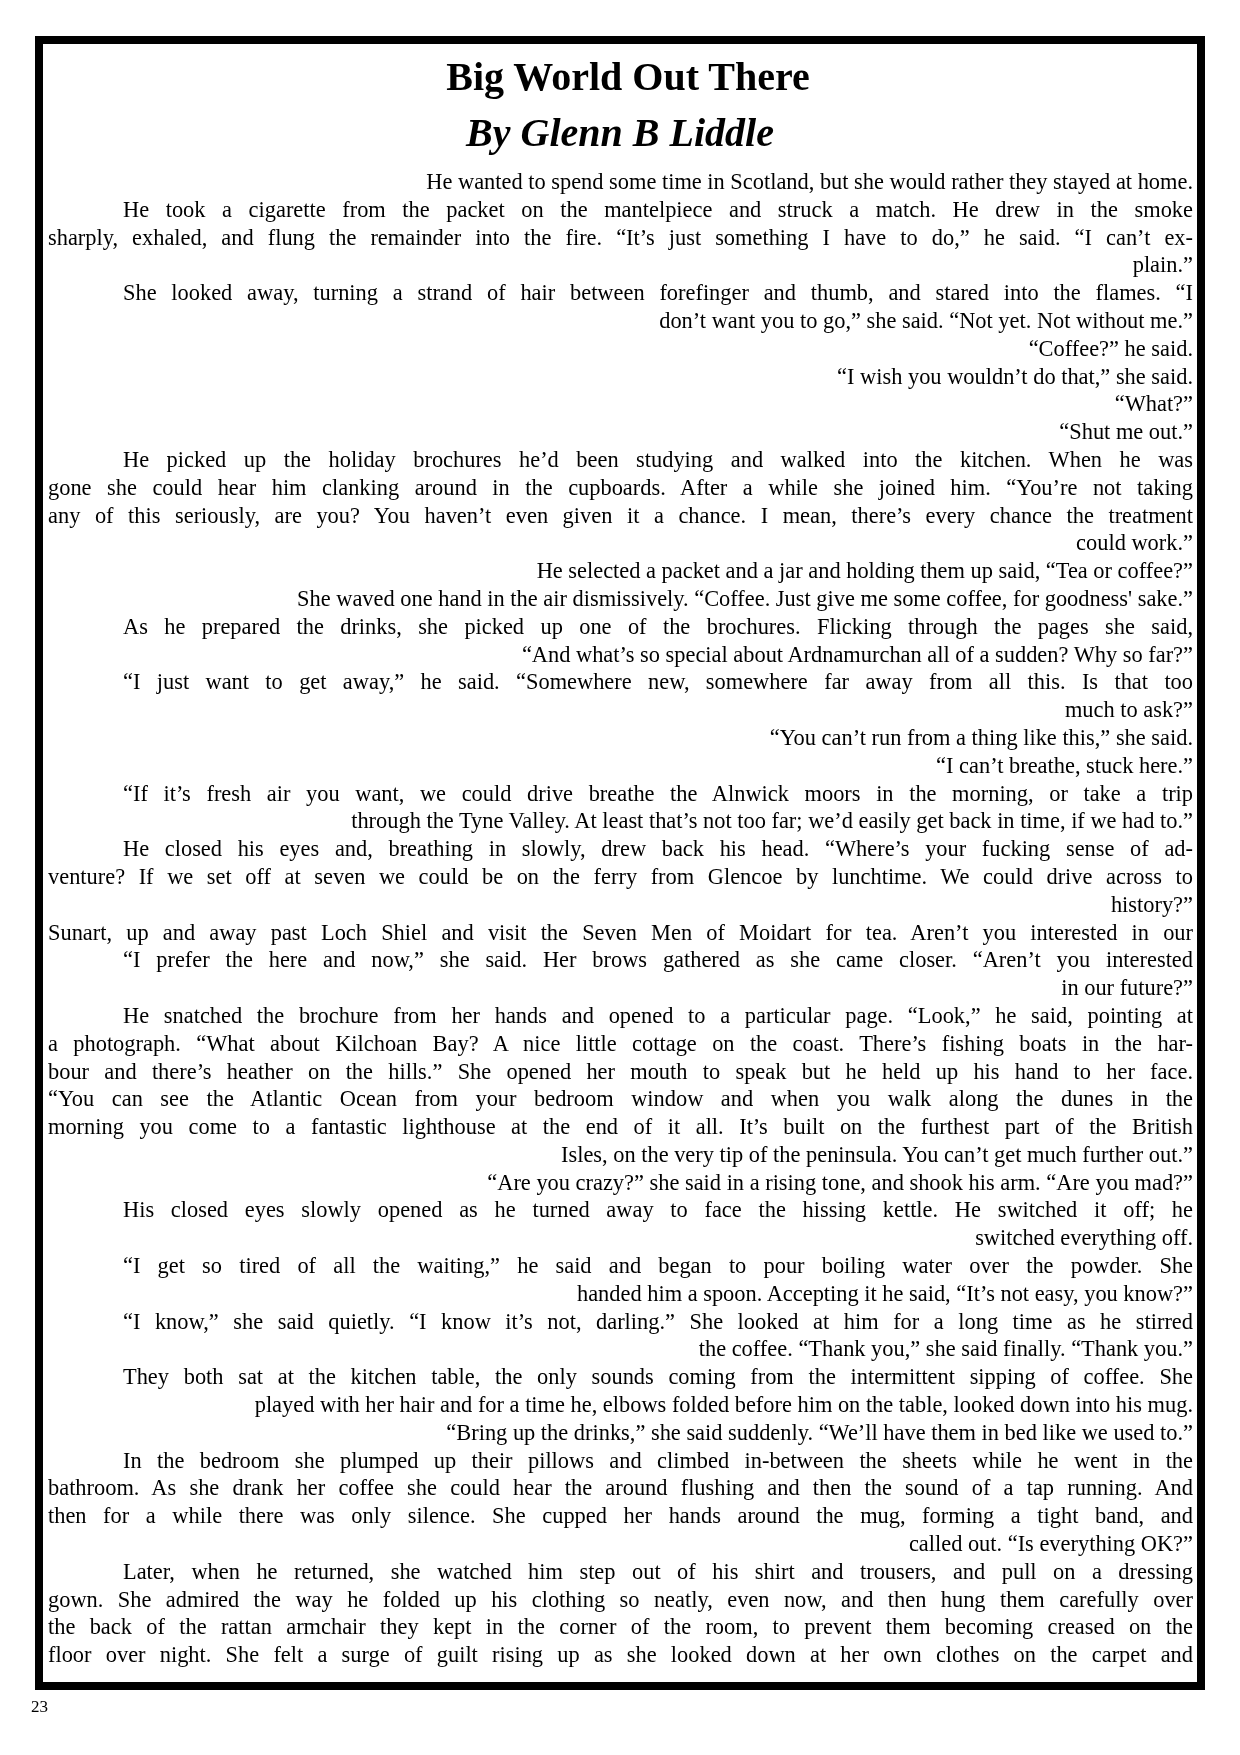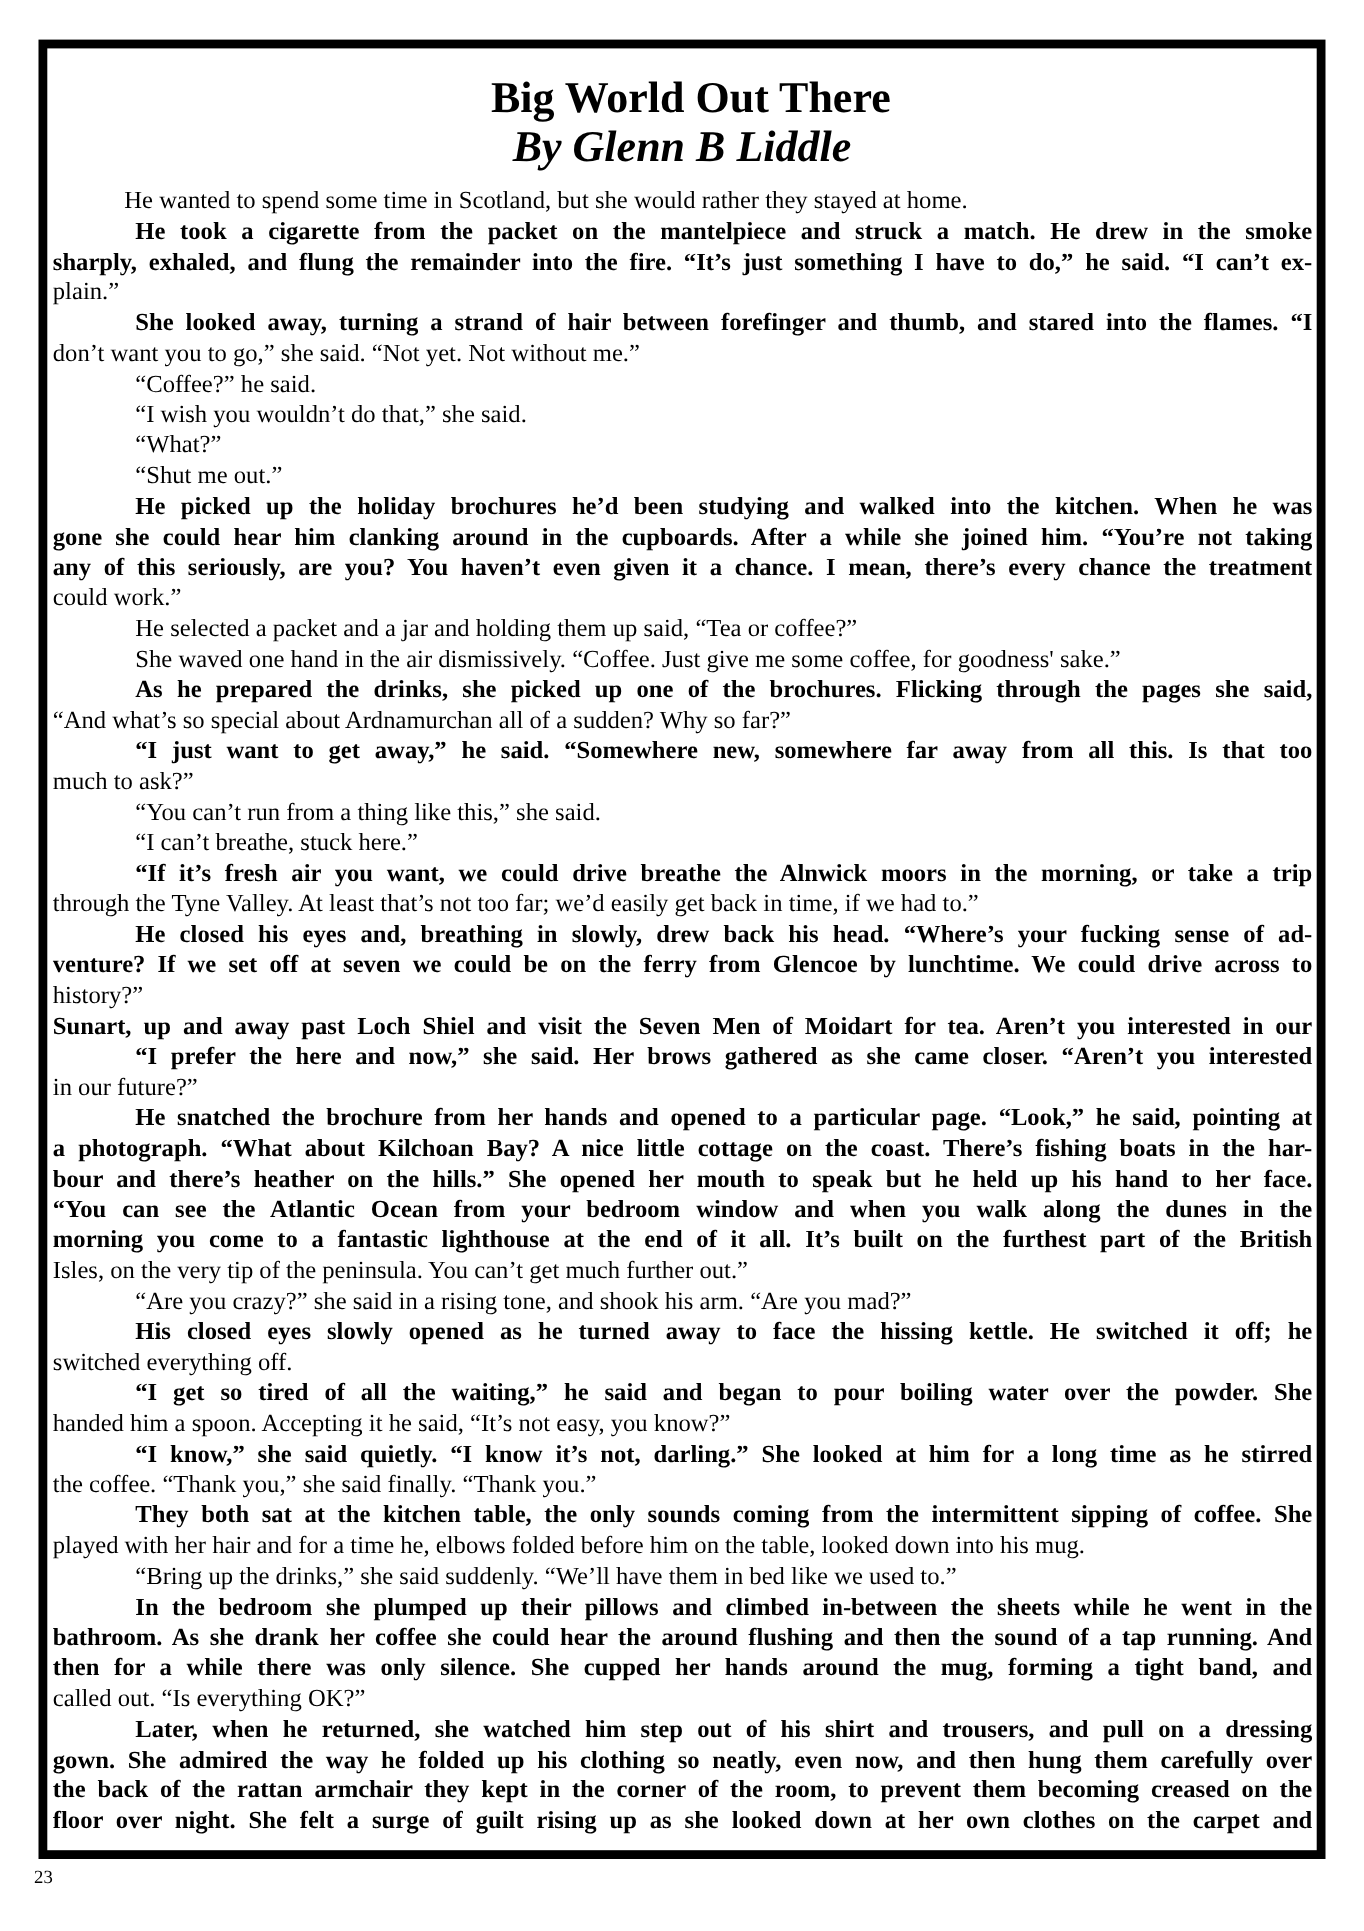--- a/index.html
+++ b/index.html
@@ -2,25 +2,25 @@
 <html><head>
 <meta charset="utf-8">
 <style>
   html, body { margin: 0; padding: 0; background: #ffffff; }
   body { width: 1240px; height: 1755px; position: relative; overflow: hidden;
          font-family: "Liberation Serif", "DejaVu Serif", serif; color: #000; }
   .frame { position: absolute; left: 35px; top: 36px; width: 1170px; height: 1654px;
            box-sizing: border-box; border: 8px solid #000; background: #fff; }
   .title { position: absolute; left: 0; right: 0; text-align: center; font-weight: bold;
            font-size: 40px; line-height: 52px; margin: 0; }
-  .title.t1 { top: 19px; margin-left: 16px; }
+  .title.t1 { top: 7px; margin-left: 16px; }
   .title.t2 { top: 63px; font-style: italic; }
   .body-text { position: absolute; left: 5px; top: 124px; width: 1145px; font-size: 22.4px; }
-  .line { display: block; height: 27.8px; line-height: 27.8px; white-space: nowrap; }
-  .line.j { text-align: justify; text-align-last: justify; white-space: normal; overflow: hidden; font-weight: bold; }
+  .line { display: block; height: 27.8px; line-height: 27.8px; white-space: nowrap; text-align: right; }
+  .line.j { text-align: justify; text-align-last: justify; white-space: normal; overflow: hidden; }
   .line.first { padding-left: 65px; }
   .line.ind { padding-left: 75px; }
   .page-number { position: absolute; left: 31px; top: 1697px; font-size: 17px; line-height: 20px; }
 </style>
 </head>
 <body>
 
 <div class="frame">
   <h1 class="title t1">Big World Out There</h1>
   <h2 class="title t2">By Glenn B Liddle</h2>

